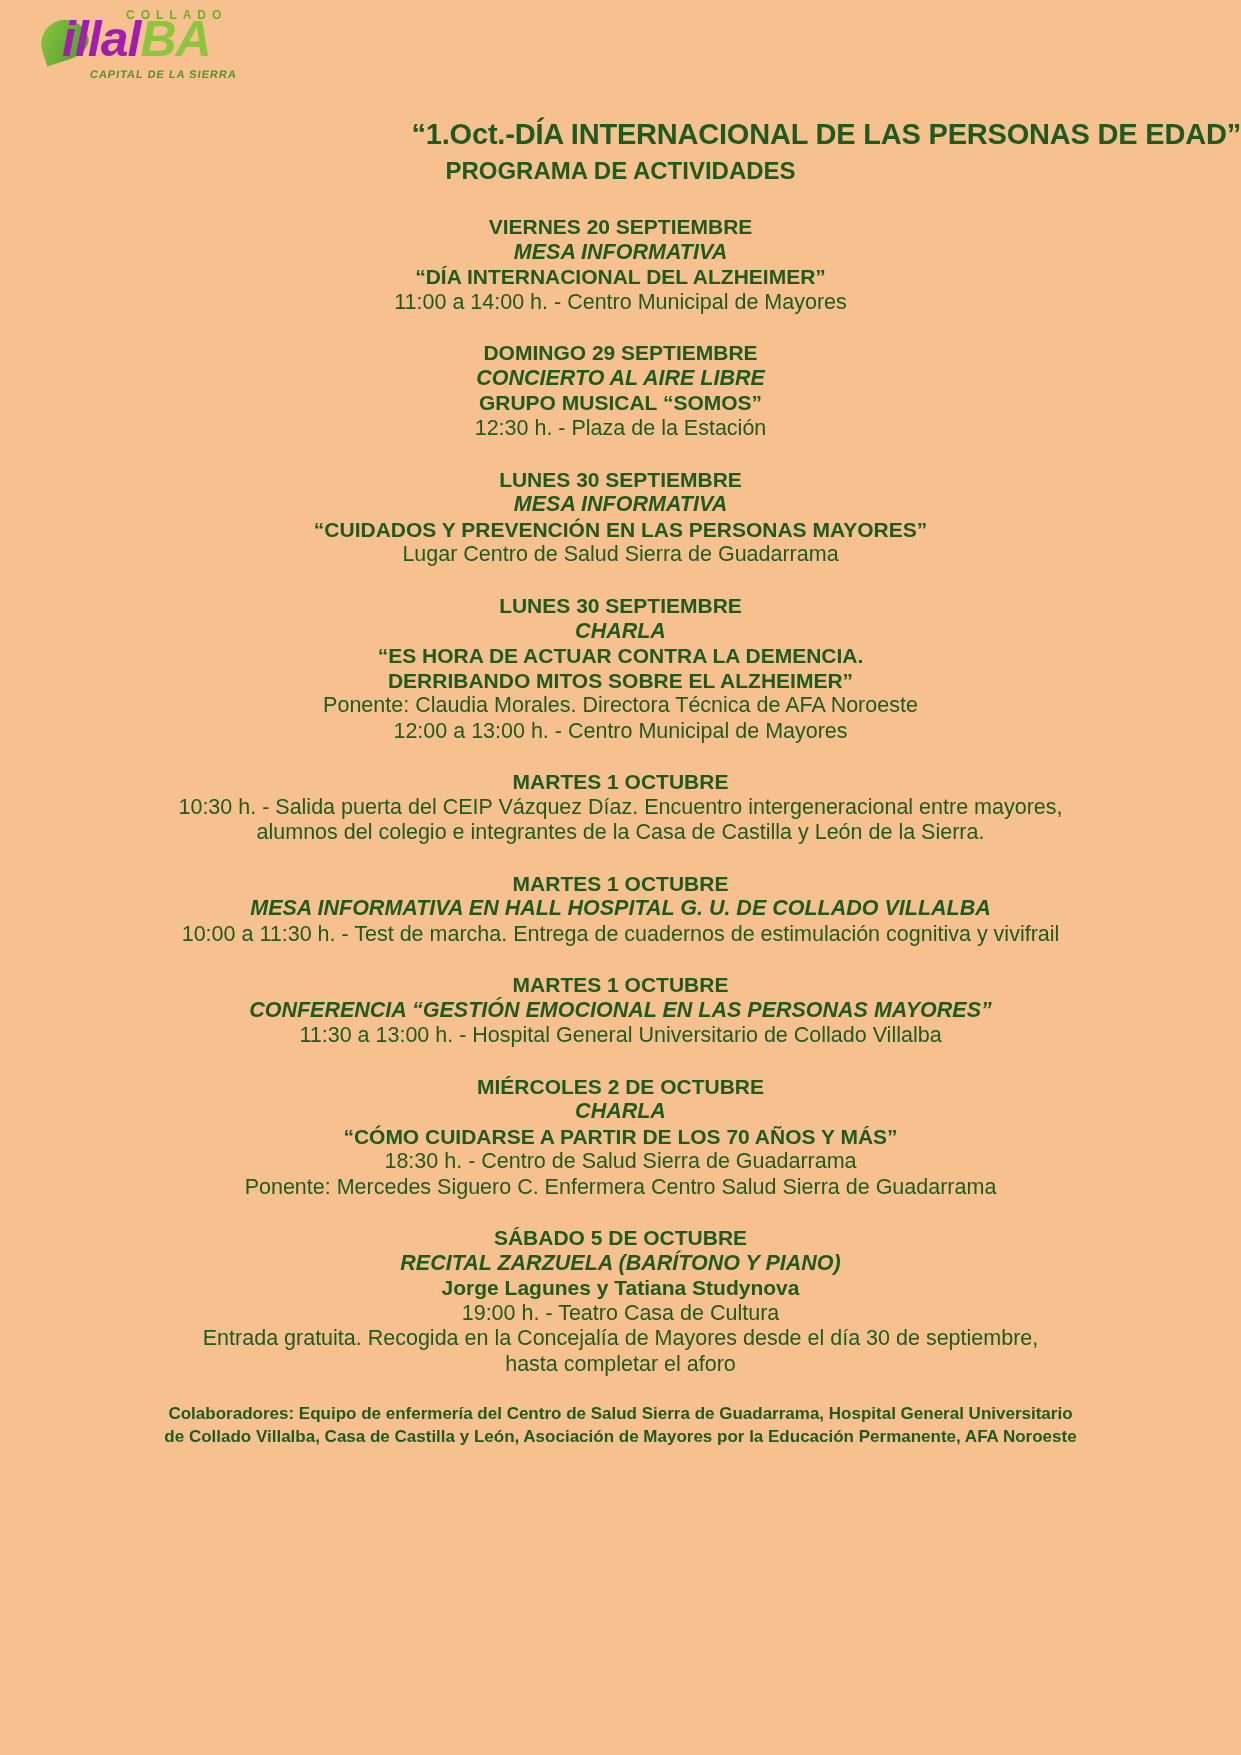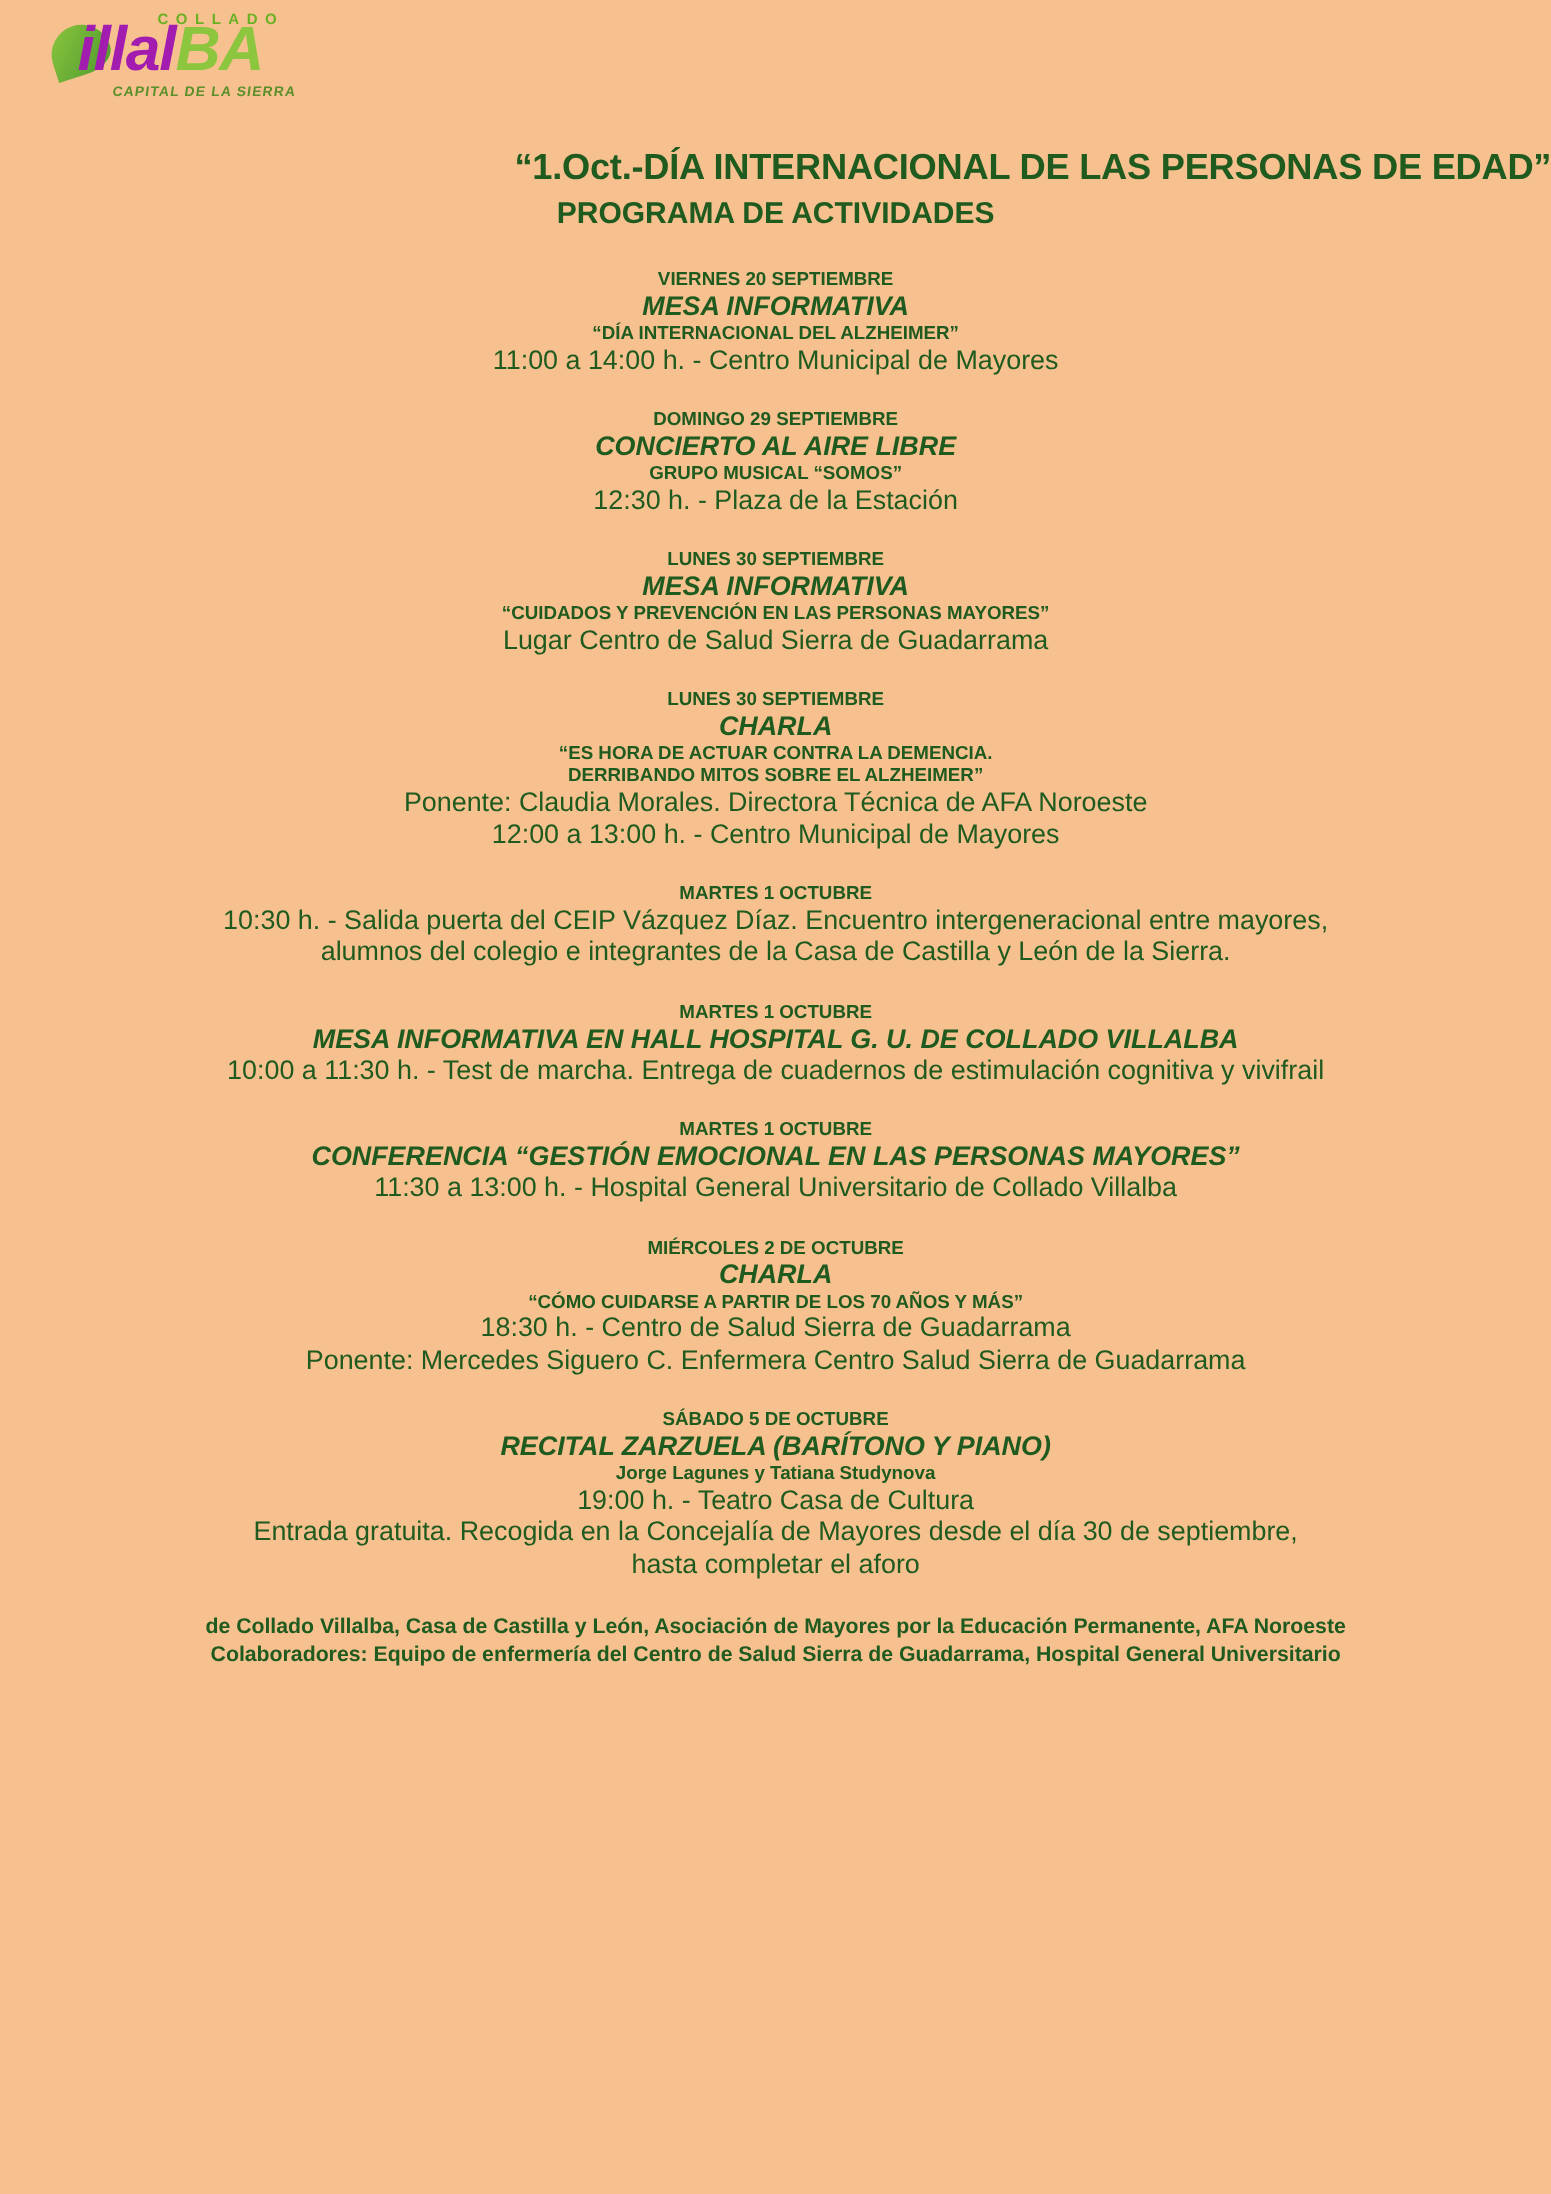--- a/index.html
+++ b/index.html
@@ -96,21 +96,21 @@
   }
   .block {
     text-align: center;
     margin-bottom: 26px;
   }
   .line {
     line-height: 1.18;
   }
   .l-bold {
     font-weight: bold;
-    font-size: 15px;
+    font-size: 21px;
   }
   .l-bolditalic {
     font-weight: bold;
     font-style: italic;
     font-size: 21.5px;
   }
   .l-plain {
     font-weight: normal;
     font-size: 21.5px;
   }
@@ -192,17 +192,17 @@
         <div class="line l-bold">SÁBADO 5 DE OCTUBRE</div>
         <div class="line l-bolditalic">RECITAL ZARZUELA (BARÍTONO Y PIANO)</div>
         <div class="line l-bold">Jorge Lagunes y Tatiana Studynova</div>
         <div class="line l-plain">19:00 h. - Teatro Casa de Cultura</div>
         <div class="line l-plain">Entrada gratuita. Recogida en la Concejalía de Mayores desde el día 30 de septiembre,</div>
         <div class="line l-plain">hasta completar el aforo</div>
       </div>
     </div>
 
   <div class="footer">
+    <div>Colaboradores: Equipo de enfermería del Centro de Salud Sierra de Guadarrama, Hospital General Universitario</div>
     <div>de Collado Villalba, Casa de Castilla y León, Asociación de Mayores por la Educación Permanente, AFA Noroeste</div>
-    <div>Colaboradores: Equipo de enfermería del Centro de Salud Sierra de Guadarrama, Hospital General Universitario</div>
   </div>
 
 </div>
 
 </body></html>

